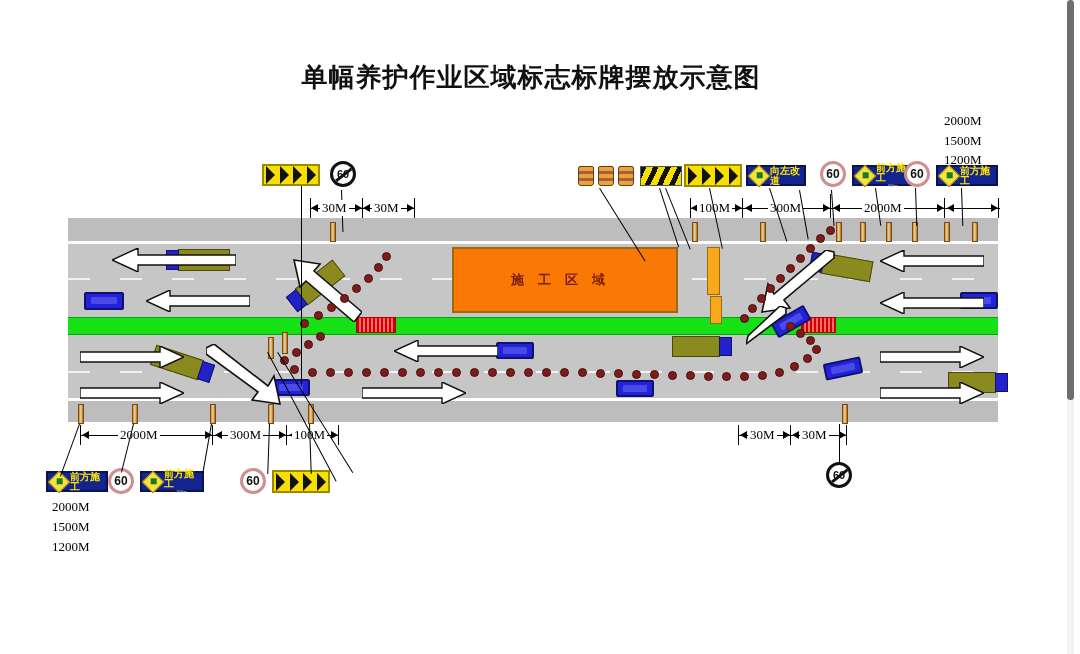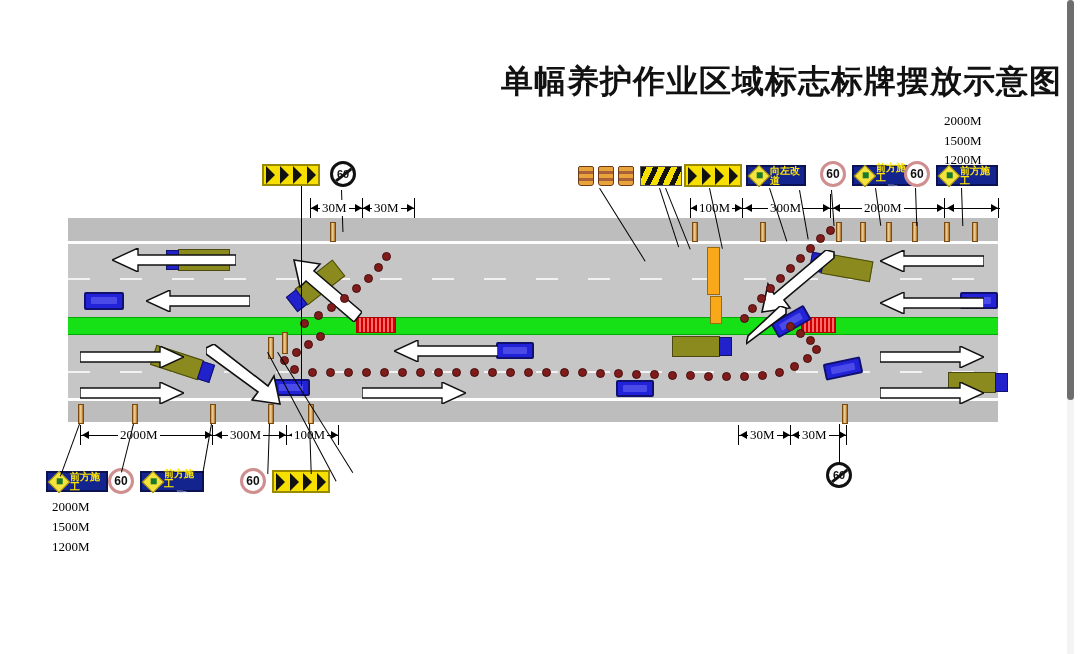--- a/index.html
+++ b/index.html
@@ -5,23 +5,23 @@
   html,body{margin:0;padding:0;}
   body{
     width:1080px;height:654px;background:#ffffff;
     font-family:"Liberation Sans","DejaVu Sans",sans-serif;
     overflow:hidden;position:relative;
   }
   #stage{position:absolute;left:0;top:0;width:1080px;height:654px;}
 
   
   .title{
-    position:absolute;left:0;top:60px;width:1062px;text-align:right;
+    position:absolute;left:0;top:60px;width:1062px;text-align:center;
     font-family:Liberation Serif, serif;
-    font-size:32px;font-weight:bold;color:#111;letter-spacing:1px;
+    font-size:26px;font-weight:bold;color:#111;letter-spacing:1px;
   }
 
   
   .road{position:absolute;left:68px;top:218px;width:930px;height:204px;background:#c6c6c6;}
   .shoulder{position:absolute;left:0;background:#bdbdbd;width:100%;}
   .edgeline{position:absolute;left:0;width:100%;height:3px;background:#fdfdfd;}
   .lanedash{position:absolute;height:2px;width:100%;
      background:repeating-linear-gradient(to right,#f2f2f2 0 22px,rgba(0,0,0,0) 22px 52px);}
   .median{position:absolute;height:16px;background:#16e016;border-top:1px solid #0a0;border-bottom:1px solid #0a0;}
   .median-cap{position:absolute;height:16px;background:
@@ -121,20 +121,21 @@
 
     <div class="median" style="left:0;top:99px;width:930px;"></div>
     <div class="median-cap" style="left:288px;top:99px;width:40px;"></div>
     <div class="median-cap" style="left:733px;top:99px;width:35px;"></div>
 
     <div class="lanedash" style="top:153px;"></div>
     <div class="edgeline" style="top:180px;"></div>
     <div class="shoulder" style="top:183px;height:21px;"></div>
   </div>
 
+  <div class="workzone" style="left:452px;top:247px;width:222px;height:62px;">施工区域</div>
   <div class="wz-post" style="left:707px;top:247px;width:11px;height:46px;"></div>
   <div class="wz-post" style="left:710px;top:296px;width:10px;height:26px;"></div>
 
   <div class="truck" style="left:178px;top:249px;width:52px;height:22px;">
     <div class="body"></div>
     <div class="cab" style="left:-12px;top:1px;width:13px;height:20px;"></div>
   </div>
   <div class="car" style="left:84px;top:292px;width:40px;height:18px;"></div>
   <div class="truck" style="left:296px;top:272px;width:48px;height:21px;transform:rotate(-38deg);">
     <div class="body"></div>

